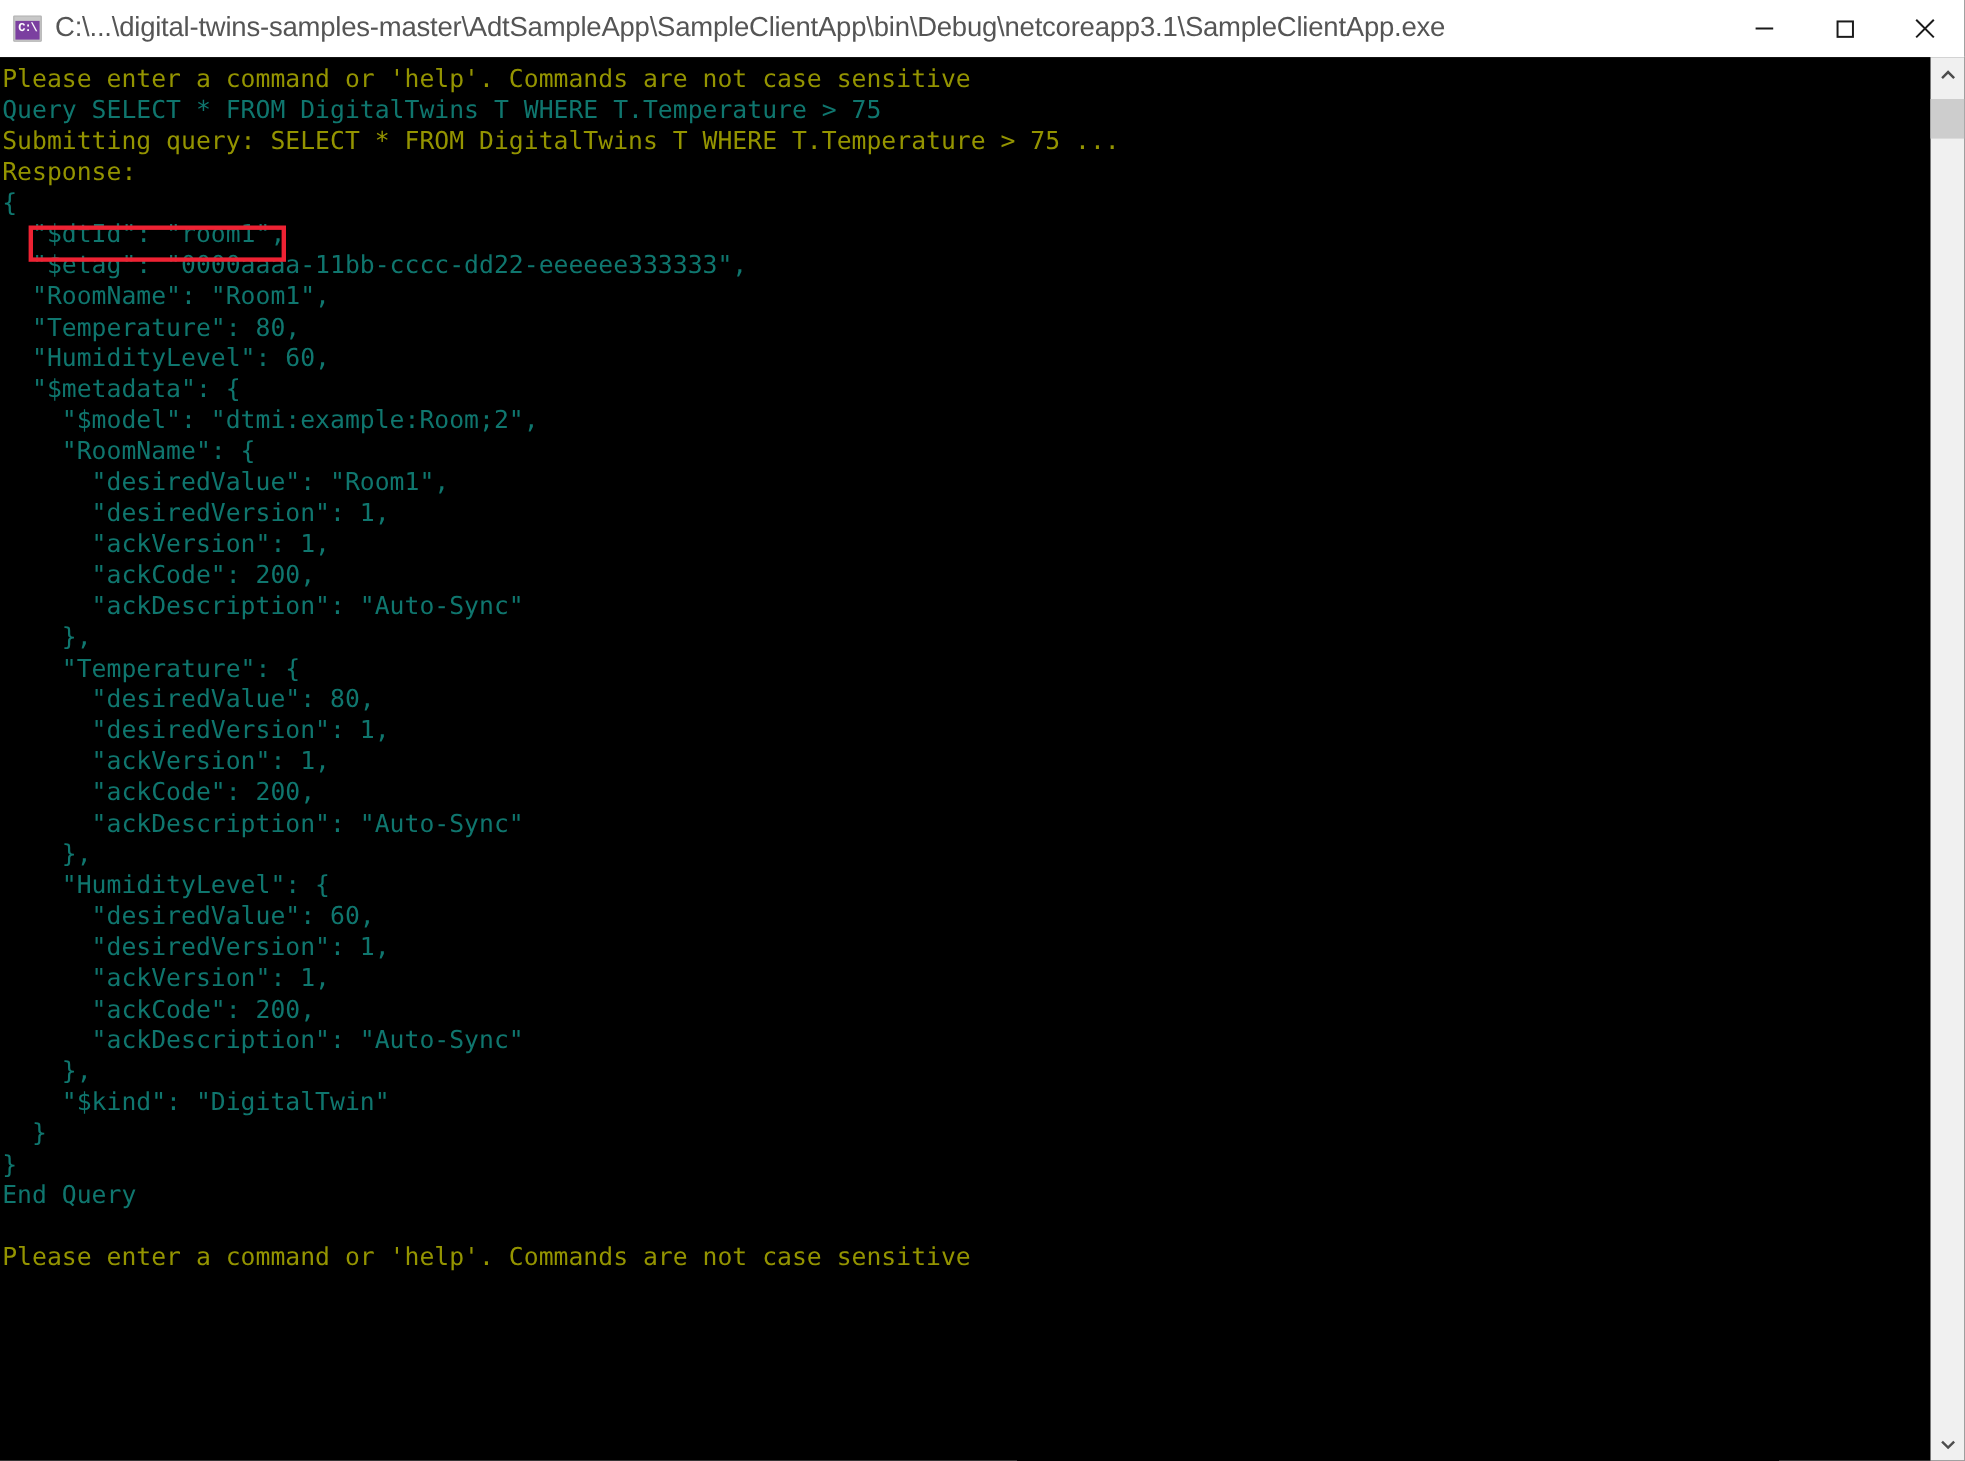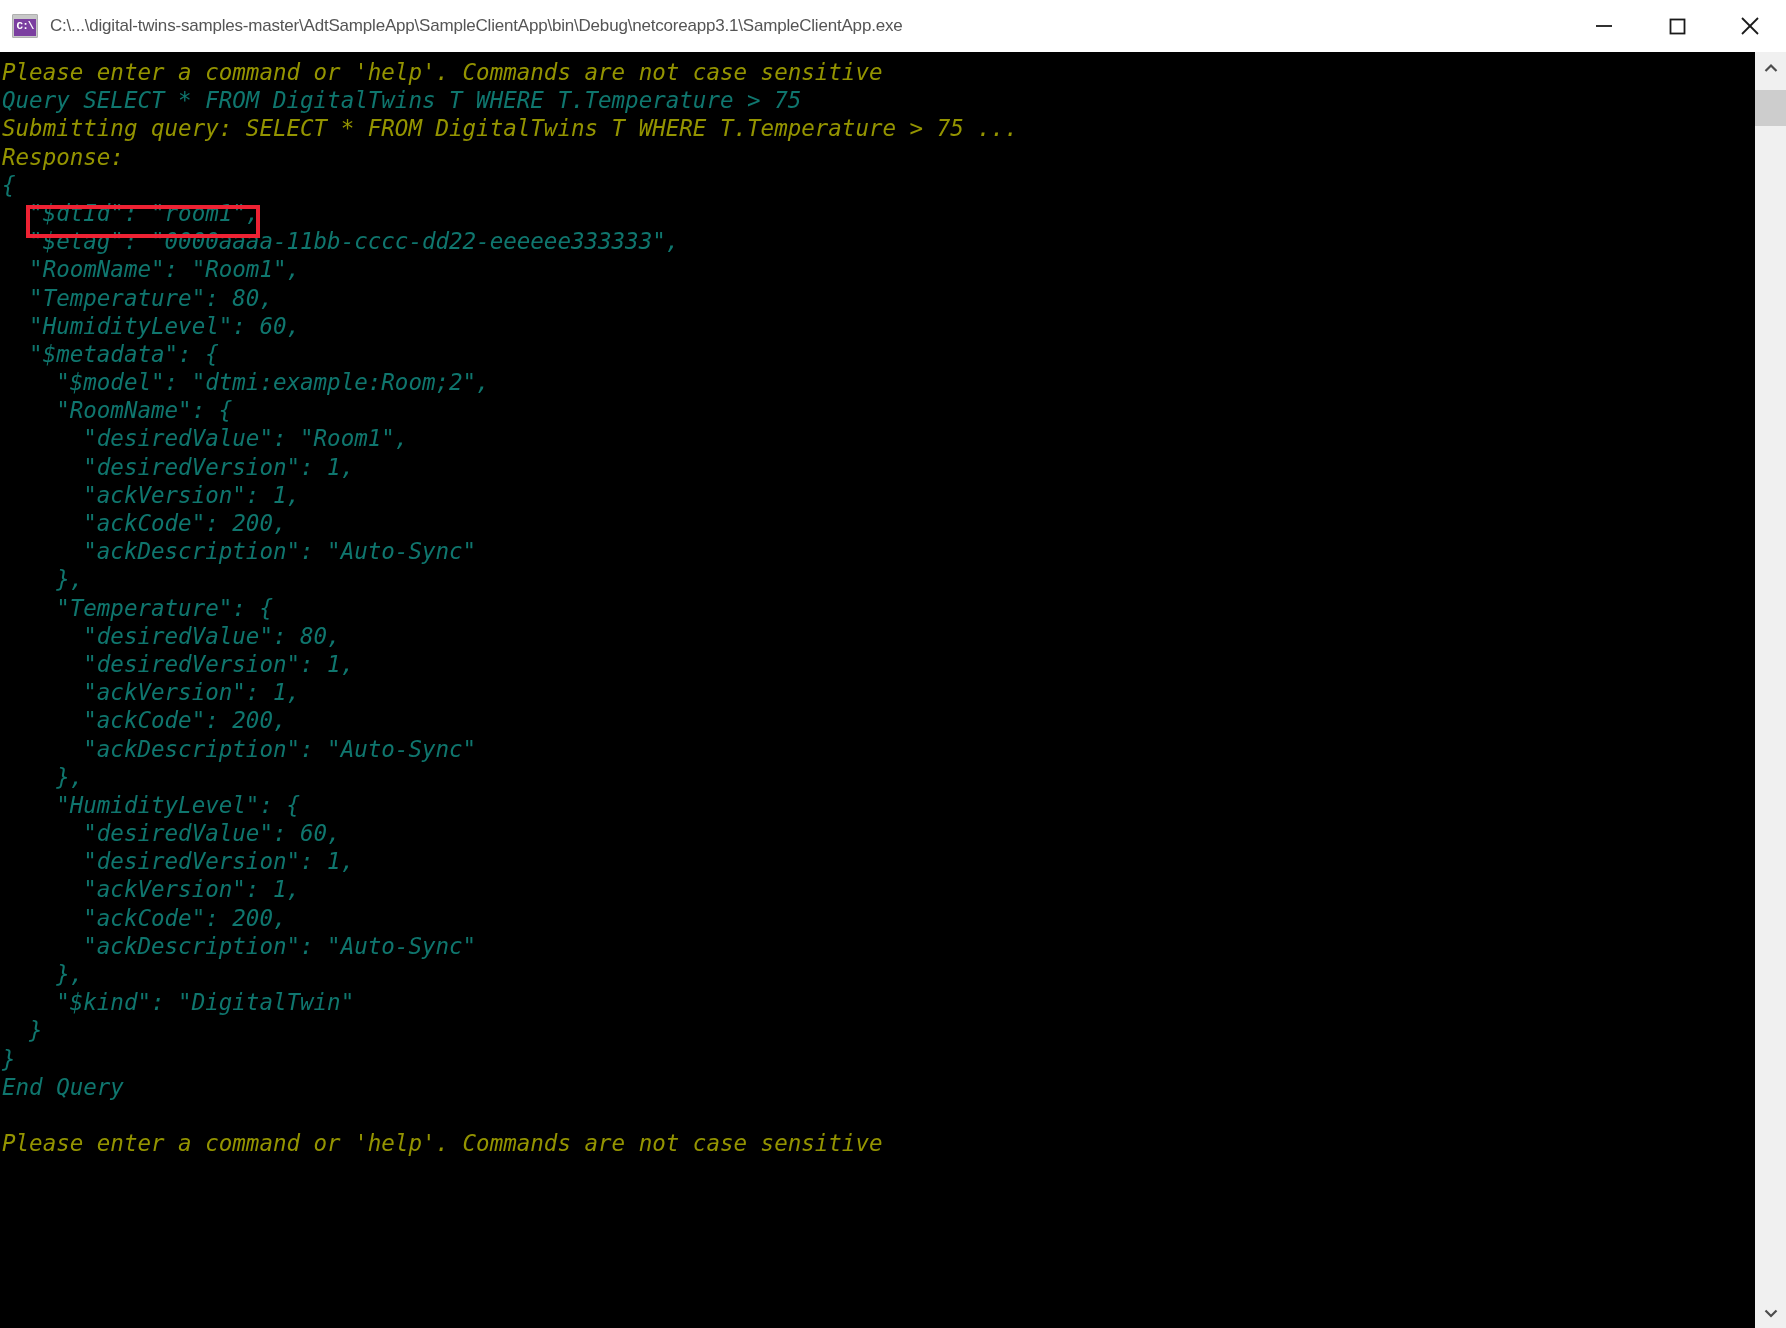--- a/index.html
+++ b/index.html
@@ -70,21 +70,21 @@
     color: #ffffff;
     font-family: "Liberation Mono", monospace;
     font-size: 11px;
     font-weight: bold;
     line-height: 17px;
     text-align: center;
     letter-spacing: -1px;
   }
   #title-text {
     font-family: "Liberation Sans", sans-serif;
-    font-size: 17px;
+    font-size: 25px;
     color: #555555;
     white-space: nowrap;
     overflow: hidden;
     flex: 1 1 auto;
     letter-spacing: -0.2px;
   }
   #window-controls {
     display: flex;
     align-items: center;
     height: 52px;
@@ -114,21 +114,20 @@
     box-sizing: border-box;
     padding: 6px 0 0 2px;
   }
   #console-text {
     font-family: "DejaVu Sans Mono", "Liberation Mono", monospace;
     font-size: 22.5px;
     line-height: 28.2px;
     white-space: pre;
     color: #cccccc;
     letter-spacing: 0px;
-    font-style: italic;
   }
   .line { display: block; height: 28.2px; }
   .c-prompt { color: #949400; }
   .c-white  { color: #0f766e; }
   .c-blank  { color: transparent; }
 
   
   #annotation-box {
     position: absolute;
     left: 26px;

